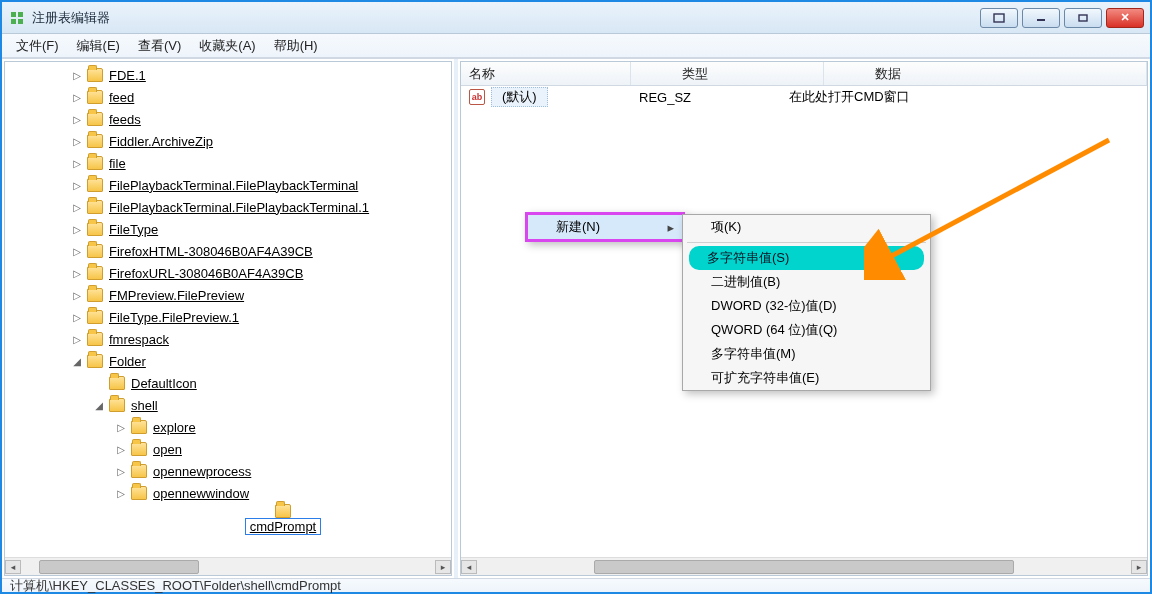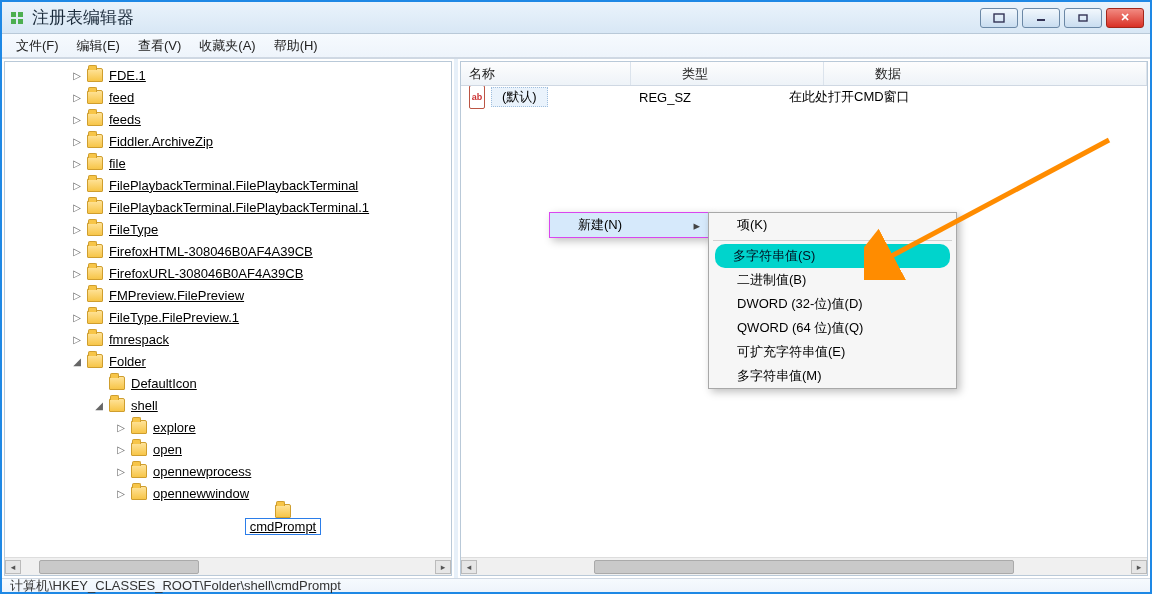--- a/index.html
+++ b/index.html
@@ -3,21 +3,21 @@
 <meta charset="utf-8">
 <style>
 * { box-sizing: border-box; margin: 0; padding: 0; }
 body { font-family: "Microsoft YaHei", "Segoe UI", Tahoma, sans-serif; font-size: 13px; background: #fff; }
 .window { width: 1152px; height: 594px; border: 2px solid #1e88e5; background: #fff; display: flex; flex-direction: column; position: relative; }
 .window::before { content:""; position:absolute; inset:0; background: #e7f0f9; z-index:0; }
 .window > * { position: relative; z-index: 1; }
 
 .titlebar { height: 32px; background: linear-gradient(#eaf3fb, #d8e7f5); display: flex; align-items: center; padding: 0 6px; border-bottom: 1px solid #b9c9d8; }
 .titlebar .app-icon { width: 18px; height: 18px; margin-right: 6px; display: inline-flex; align-items: center; justify-content: center; }
-.titlebar .title { flex: 1; font-size: 17px; color: #1a2a3a; }
+.titlebar .title { flex: 1; font-size: 13px; color: #1a2a3a; }
 .winbtns { display: flex; gap: 4px; }
 .winbtn { width: 38px; height: 20px; border: 1px solid #6b88a6; background: linear-gradient(#f2f8fd,#c9ddf0); border-radius: 3px; display:flex; align-items:center; justify-content:center; font-size:11px; color:#334; cursor:pointer; }
 .winbtn.close { background: linear-gradient(#f28b82,#d93025); border-color:#a3261a; color:#fff; font-weight:bold; }
 
 .menubar { height: 24px; background: linear-gradient(#f6fafe,#eef4fb); display:flex; align-items:center; padding: 0 6px; border-bottom:1px solid #cfd8e3; gap:2px; }
 .menuitem { padding: 2px 8px; color:#222; cursor:pointer; }
 
 .client { flex:1; display:flex; background:#fff; border-top:1px solid #cfd8e3; min-height:0; }
 .pane { display:flex; flex-direction:column; min-height:0; }
 .pane.left { width: 452px; border-right: none; }
@@ -41,26 +41,26 @@
 .gh { padding:3px 8px; border-right:1px solid #dbe3ec; color:#222; }
 .gh.name { width:170px; }
 .gh.type { width:150px; }
 .gh.data { flex:1; }
 .grid-body { flex:1; overflow:auto; }
 .row { display:flex; align-items:center; height:22px; }
 .cell { padding:1px 8px; }
 .cell.name { width:170px; display:flex; align-items:center; gap:6px; }
 .cell.type { width:150px; }
 .cell.data { flex:1; }
-.val-icon { width:16px; height:24px; background:#fff; border:1px solid #b54; border-radius:2px; display:flex; align-items:center; justify-content:center; font-size:9px; color:#c33; font-weight:bold; }
+.val-icon { width:16px; height:16px; background:#fff; border:1px solid #b54; border-radius:2px; display:flex; align-items:center; justify-content:center; font-size:9px; color:#c33; font-weight:bold; }
 .defname { border:1px dotted #9fbedd; background:#eaf3fc; padding:0 10px; }
 
 .statusbar { height:14px; background:linear-gradient(#f6fafe,#eef4fb); border-top:1px solid #cfd8e3; padding:2px 8px; color:#333; font-size:13px; display:flex; align-items:center; }
 
-.ctxmenu { position:absolute; background:#f6f6f6; border:1px solid #d946ef; box-shadow:3px 3px 8px rgba(0,0,0,.25); z-index:50;margin-left:24px; }
+.ctxmenu { position:absolute; background:#f6f6f6; border:3px solid #d946ef; box-shadow:3px 3px 8px rgba(0,0,0,.25); z-index:50; }
 .ctxmenu .ci { padding:4px 28px 4px 28px; white-space:nowrap; cursor:pointer; position:relative; height:24px; display:flex; align-items:center; }
 .ctxmenu .ci.hasarrow::after { content:"▸"; position:absolute; right:8px; color:#444; }
 .ctxmenu .ci.hover, .ctxmenu .ci:hover { background:#d6e9fb; }
 .submenu { position:absolute; left:100%; top:-1px; background:#f6f6f6; border:1px solid #a8a8a8; box-shadow:3px 3px 8px rgba(0,0,0,.25); }
 .submenu .si { padding:4px 24px 4px 28px; white-space:nowrap; cursor:pointer; height:24px; display:flex; align-items:center; }
 .submenu .si.hl { background:#00d4cc; border-radius:10px; margin:0 6px; padding:4px 18px; color:#012; }
 .submenu .sep { height:1px; background:#d0d0d0; margin:3px 4px; }
 
 .arrow-annotation { position:absolute; z-index:60; }
 </style>
@@ -261,22 +261,22 @@
   <div class="ctxmenu" style="left:523px; top:210px; width:160px;">
     <div class="ci hasarrow hover">
       <span>新建(N)</span>
       <div class="submenu" id="submenu" style="width:249px;">
           <div class="si">项(K)</div>
           <div class="sep"></div>
           <div class="si hl">多字符串值(S)</div>
           <div class="si">二进制值(B)</div>
           <div class="si">DWORD (32-位)值(D)</div>
           <div class="si">QWORD (64 位)值(Q)</div>
+          <div class="si">多字符串值(M)</div>
           <div class="si">可扩充字符串值(E)</div>
-          <div class="si">多字符串值(M)</div>
         </div>
     </div>
   </div>
 
   <svg class="arrow-annotation" style="left:862px; top:128px;" width="260" height="150">
     <defs>
         <marker id="ah" markerWidth="14" markerHeight="14" refX="2" refY="6" orient="auto">
           <path d="M0,0 L0,12 L14,6 z" fill="#ff8c00"></path>
         </marker>
       </defs>

